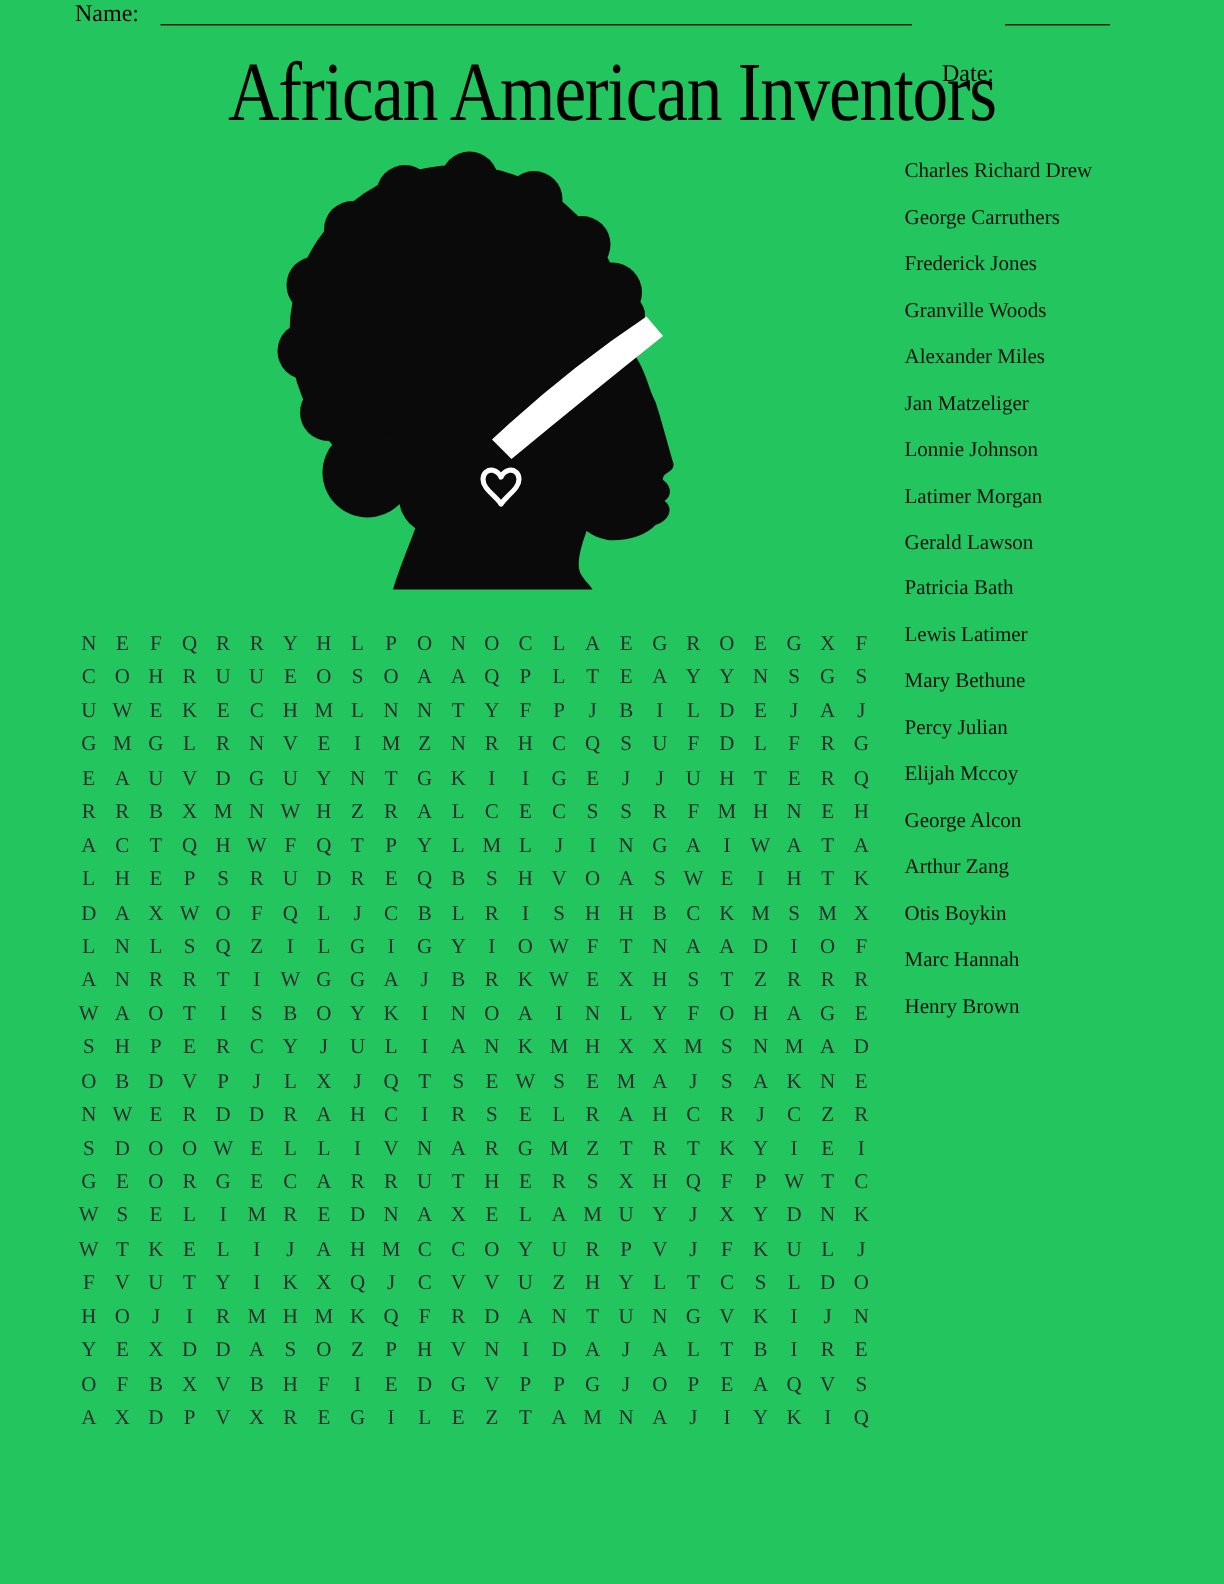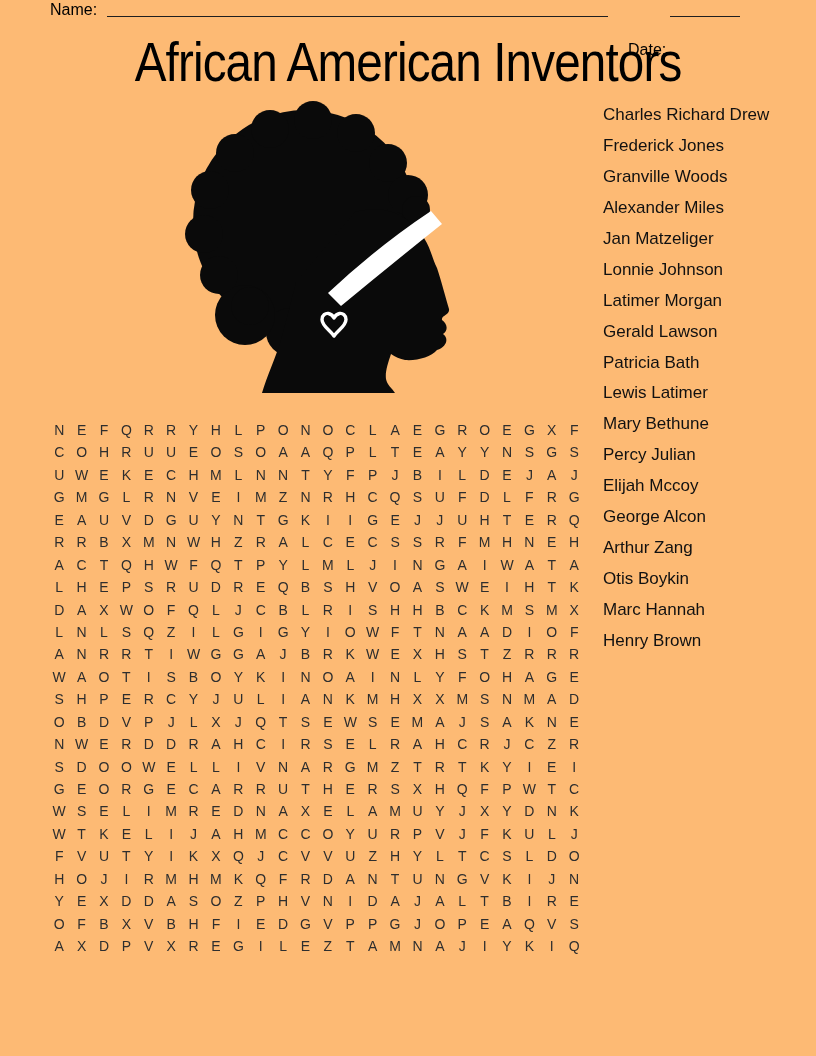--- a/index.html
+++ b/index.html
@@ -1,18 +1,18 @@
 <!DOCTYPE html>
 <html><head>
 <meta charset="utf-8">
 <style>
   html,body{margin:0;padding:0;background:#e8e8e8;}
   .page{
-    position:relative;width:816px;height:1056px;background:#fdba74;
-    font-family:Liberation Sans, sans-serif;overflow:hidden;margin:0 auto;
+    position:relative;width:816px;height:1056px;background:#22c55e;
+    font-family:Liberation Serif, serif;overflow:hidden;margin:0 auto;
   }
   
   .hdr-label{position:absolute;top:1px;font-size:16px;color:#000;}
   .name-label{left:50px;}
   .date-label{left:628px;margin-top:40px;}
   .write-line{position:absolute;top:16px;height:0;border-bottom:1.6px solid #1f1f1f;}
   .name-line{left:107px;width:501px;}
   .date-line{left:670px;width:70px;}
   
   .title{
@@ -21,21 +21,21 @@
     letter-spacing:-1px;transform:scaleX(0.85);transform-origin:center;
     white-space:nowrap;
   }
   
   .silhouette{position:absolute;left:150px;top:100px;width:320px;height:310px;}
   
   .word-list{
     position:absolute;left:603px;top:106px;margin:0;padding:0;list-style:none;
   }
   .word-list li{
-    height:30.95px;font-size:17px;line-height:18px;color:#111;white-space:nowrap;
+    height:30.95px;font-size:14px;line-height:18px;color:#111;white-space:nowrap;
   }
   
   .grid{
     position:absolute;left:48px;top:419px;
     display:grid;grid-template-columns:repeat(24,22.4px);grid-auto-rows:22.45px;
   }
   .cell{
     text-align:center;line-height:22.45px;font-size:14px;color:#2e2e2e;
     font-weight:400;
   }
@@ -101,20 +101,21 @@
       C 172 215 175.5 213 178.5 213.5
       C 181 214 183 216 184 218
       C 185 216 187 214 189.5 213.5
       C 192.5 213 196 215 196 219.5
       C 196 226 188 230 184 236
       Z"></path>
   </svg>
 
   <ul class="word-list">
       <li>Charles Richard Drew</li>
+      <li>George Carruthers</li>
       <li>Frederick Jones</li>
       <li>Granville Woods</li>
       <li>Alexander Miles</li>
       <li>Jan Matzeliger</li>
       <li>Lonnie Johnson</li>
       <li>Latimer Morgan</li>
       <li>Gerald Lawson</li>
       <li>Patricia Bath</li>
       <li>Lewis Latimer</li>
       <li>Mary Bethune</li>

